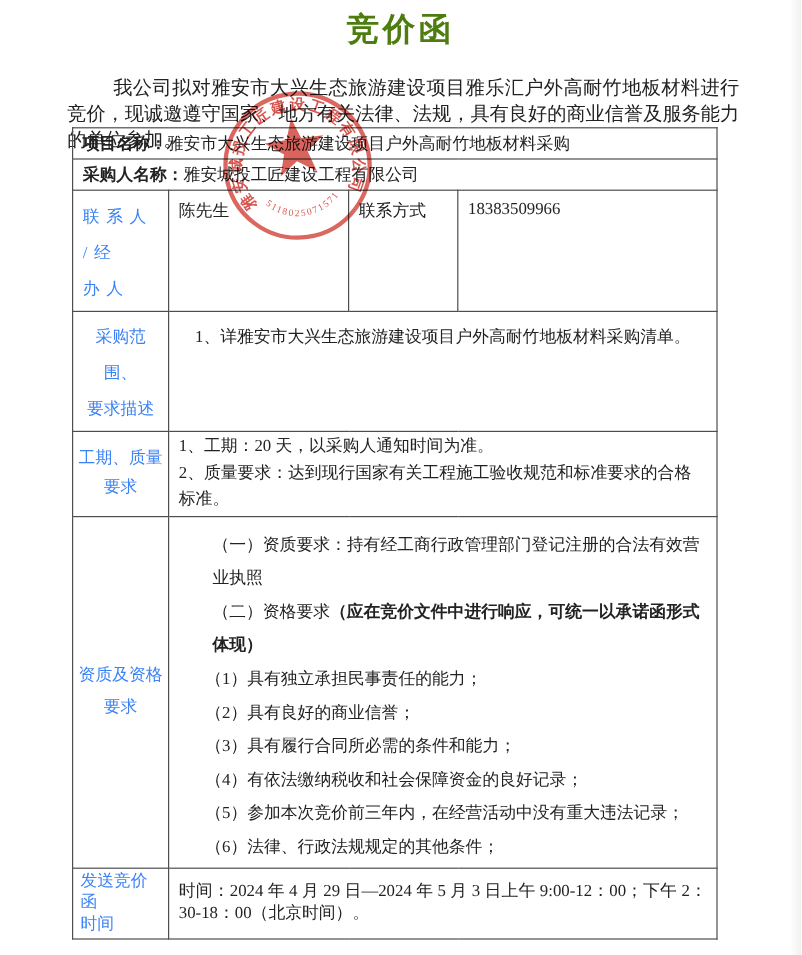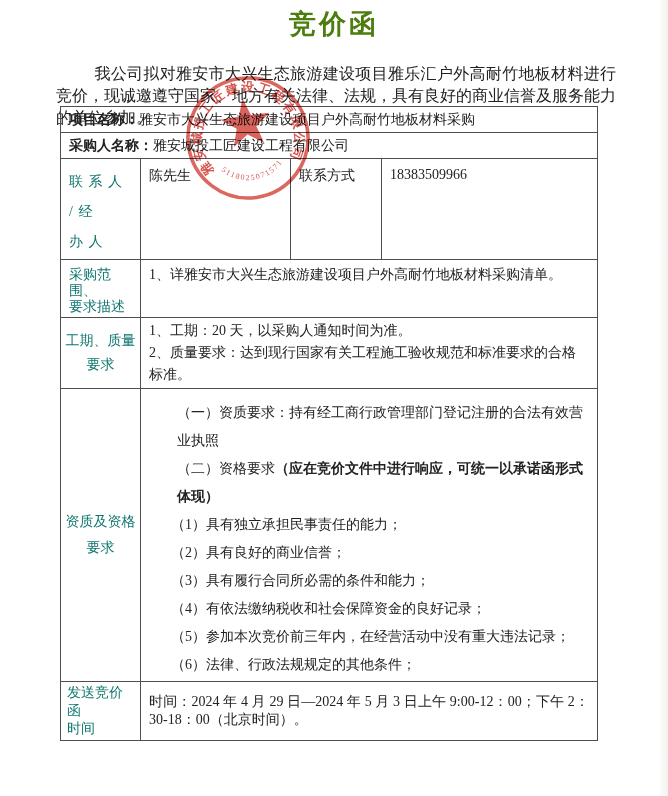--- a/index.html
+++ b/index.html
@@ -35,30 +35,30 @@
   }
   table.bid td,table.bid th{
     border:1px solid #4e4e4e;
     padding:2px 8px;
     vertical-align:middle;
     font-weight:normal;
     text-align:left;
     box-sizing:border-box;
     overflow:hidden;
   }
-  th.lbl{font-weight:bold;color:#0f766e;}
+  th.lbl{font-weight:bold;color:#3b82f6;}
   .b{font-weight:bold;}
   .inline-lbl{font-weight:bold;}
   
   tr.r1 td{height:26px;}
   tr.r2 td{height:26px;font-family:Liberation Mono, monospace;}
   tr.r3 td,tr.r3 th{height:60px;vertical-align:top;padding-top:8px;}
   tr.r3 th{line-height:30px;letter-spacing:1px;}
   tr.r4 td,tr.r4 th{height:29px;}
-  tr.r5 td,tr.r5 th{height:56px;vertical-align:top;padding-top:7px;line-height:16px;}
+  tr.r5 td,tr.r5 th{height:56px;vertical-align:top;padding-top:7px;line-height:30px;text-align:center;}
   tr.r6 td,tr.r6 th{height:57px;vertical-align:middle;}
   tr.r6 th{text-align:center;line-height:24px;padding:2px 4px;}
   tr.r6 td{line-height:22px;}
   tr.r7 td,tr.r7 th{height:262px;}
   tr.r7 th{text-align:center;line-height:26px;padding:2px 4px;}
   tr.r7 td{vertical-align:top;padding-top:10px;}
   tr.r7 td p{margin:0;line-height:28px;padding-left:22px;text-indent:0;}
   tr.r7 td p.lead{padding-left:28px;}
   tr.r8 td,tr.r8 th{height:36px;}
   tr.r8 th{line-height:18px;padding:2px 6px;}

